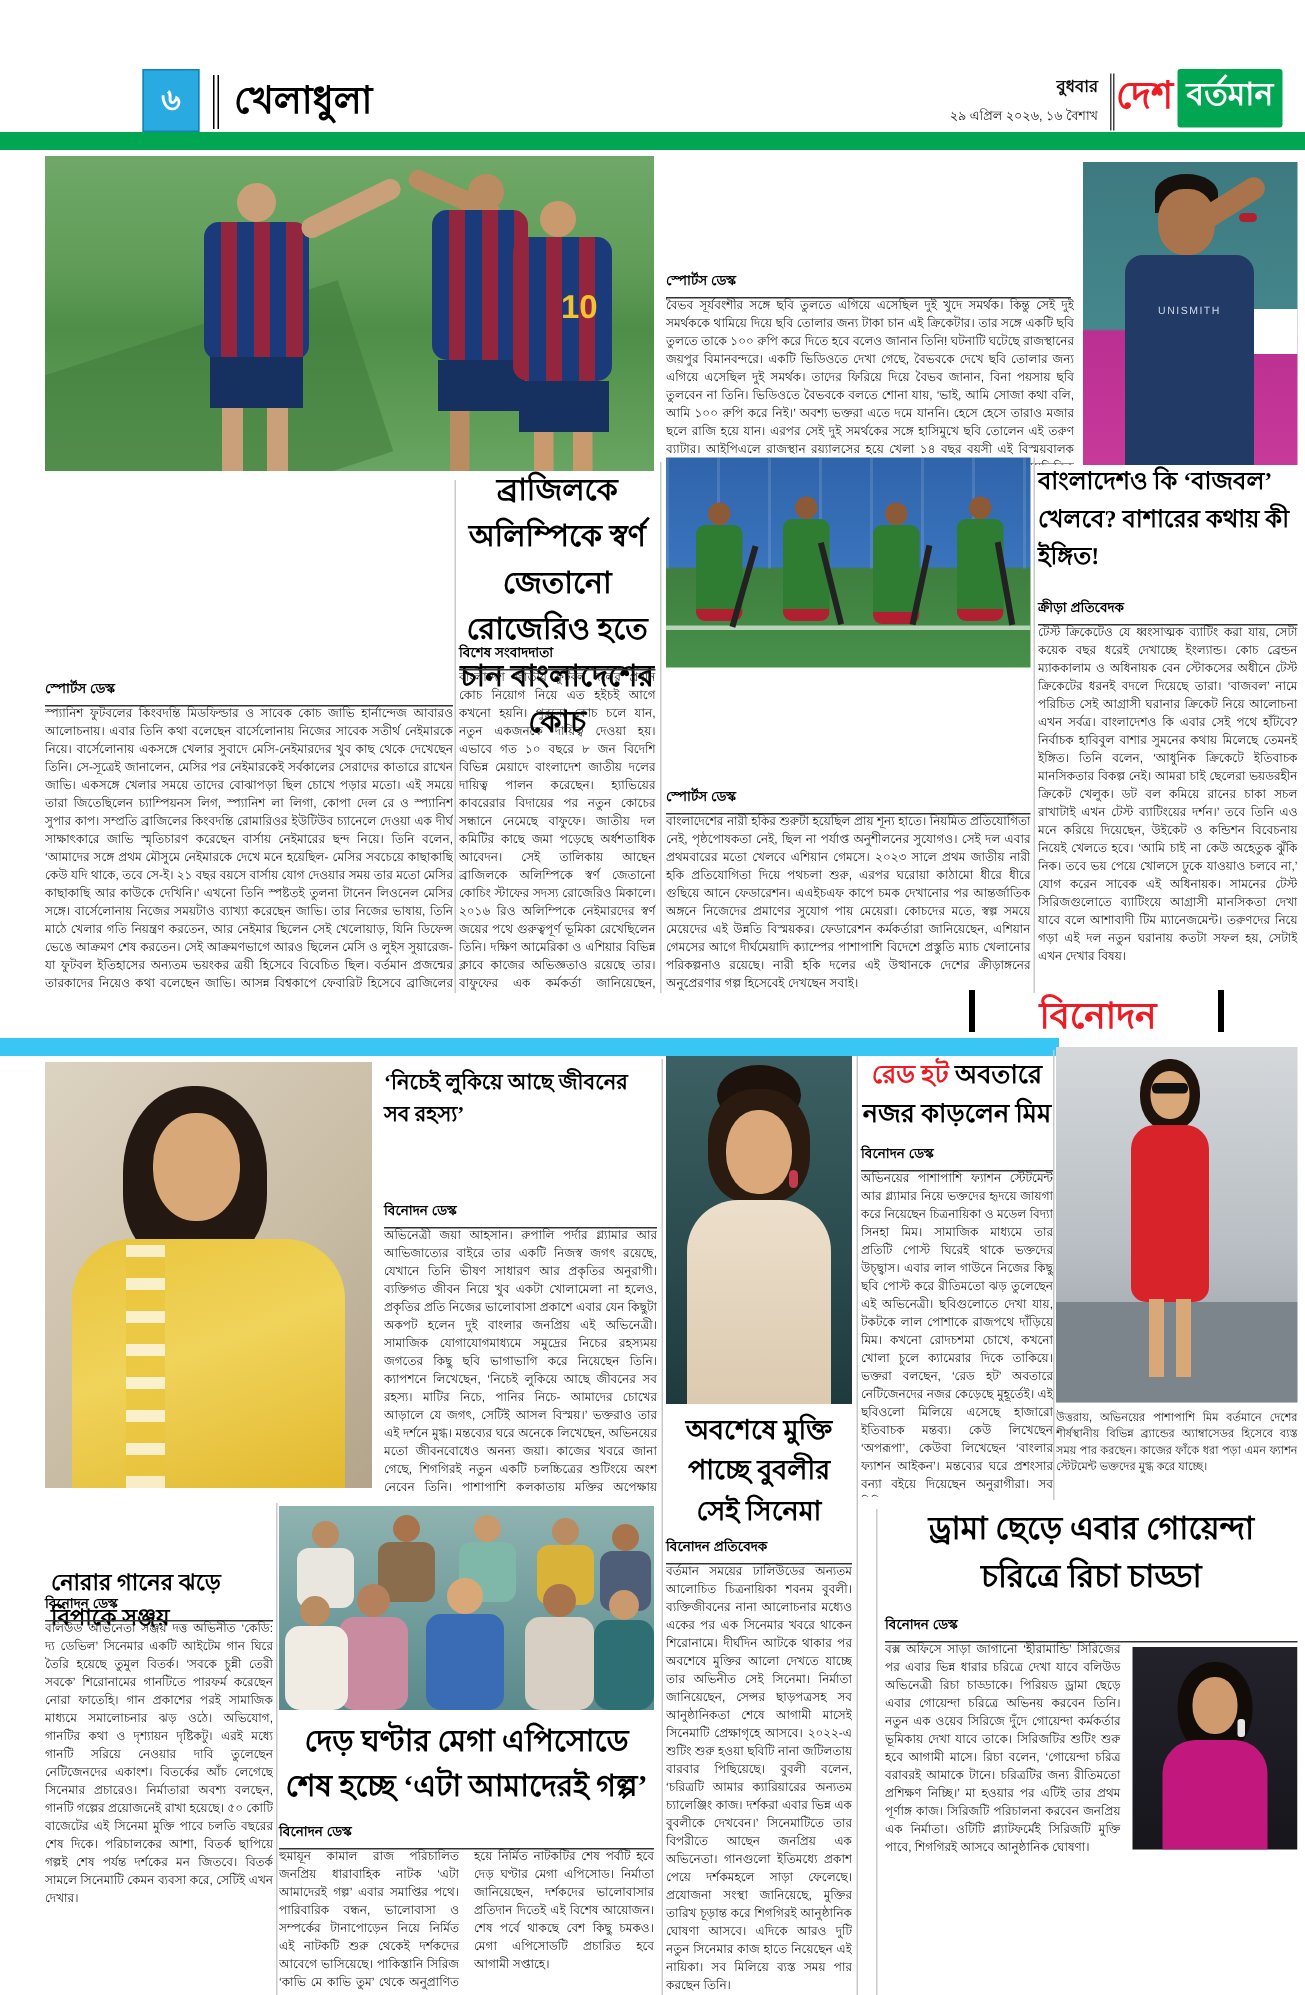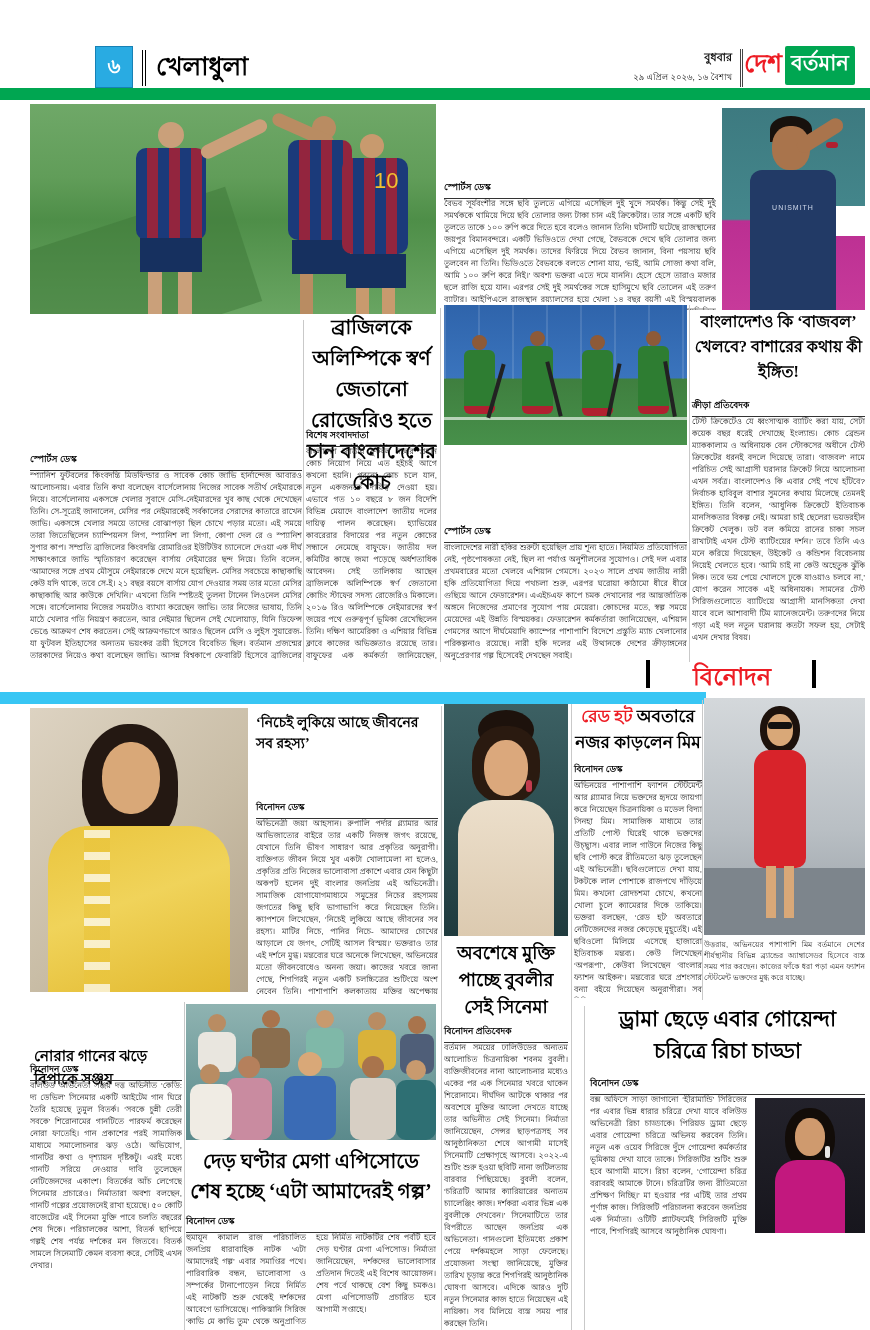--- a/index.html
+++ b/index.html
@@ -55,21 +55,21 @@
     <div class="ph" style="left:148px;top:168px;width:14px;height:42px;background:#caa07a;"></div>
 
     <div class="ph" style="left:282px;top:12px;width:24px;height:24px;border-radius:50%;background:#b98c62;"></div>
     <div class="ph" style="left:240px;top:20px;width:66px;height:13px;border-radius:7px;background:#b98c62;transform:rotate(24deg);"></div>
     <div class="ph" style="left:258px;top:36px;width:64px;height:100px;border-radius:10px;background:repeating-linear-gradient(90deg,#1b3a7a 0 11px,#93253e 11px 22px);"></div>
     <div class="ph" style="left:262px;top:136px;width:58px;height:34px;background:#16305f;"></div>
     <div class="ph" style="left:270px;top:170px;width:13px;height:40px;background:#b98c62;"></div>
 
     <div class="ph" style="left:330px;top:30px;width:24px;height:24px;border-radius:50%;background:#c89a6e;"></div>
     <div class="ph" style="left:312px;top:54px;width:66px;height:96px;border-radius:10px;background:repeating-linear-gradient(90deg,#93253e 0 11px,#1b3a7a 11px 22px);"></div>
-    <div class="ph" style="left:344px;top:64px;width:22px;height:30px;color:#f2c230;font-weight:400;font-size:22px;font-family:'Liberation Sans',sans-serif;">10</div>
+    <div class="ph" style="left:344px;top:88px;width:22px;height:30px;color:#f2c230;font-weight:700;font-size:22px;font-family:'Liberation Sans',sans-serif;">10</div>
     <div class="ph" style="left:316px;top:150px;width:60px;height:34px;background:#16305f;"></div>
     <div class="ph" style="left:326px;top:184px;width:13px;height:26px;background:#c89a6e;"></div>
     <div class="ph" style="left:352px;top:184px;width:13px;height:26px;background:#c89a6e;"></div>
   </div>
 
   <div class="abs byline" style="left:444px;top:180px;width:270px;">স্পোর্টস ডেস্ক</div>
   <div class="abs body-txt" style="left:444px;top:198px;width:272px;height:112px;">বৈভব সূর্যবংশীর সঙ্গে ছবি তুলতে এগিয়ে এসেছিল দুই খুদে সমর্থক। কিন্তু সেই দুই সমর্থককে থামিয়ে দিয়ে ছবি তোলার জন্য টাকা চান এই ক্রিকেটার। তার সঙ্গে একটি ছবি তুলতে তাকে ১০০ রুপি করে দিতে হবে বলেও জানান তিনি! ঘটনাটি ঘটেছে রাজস্থানের জয়পুর বিমানবন্দরে। একটি ভিডিওতে দেখা গেছে, বৈভবকে দেখে ছবি তোলার জন্য এগিয়ে এসেছিল দুই সমর্থক। তাদের ফিরিয়ে দিয়ে বৈভব জানান, বিনা পয়সায় ছবি তুলবেন না তিনি। ভিডিওতে বৈভবকে বলতে শোনা যায়, ‘ভাই, আমি সোজা কথা বলি, আমি ১০০ রুপি করে নিই।’ অবশ্য ভক্তরা এতে দমে যাননি। হেসে হেসে তারাও মজার ছলে রাজি হয়ে যান। এরপর সেই দুই সমর্থকের সঙ্গে হাসিমুখে ছবি তোলেন এই তরুণ ব্যাটার। আইপিএলে রাজস্থান রয়্যালসের হয়ে খেলা ১৪ বছর বয়সী এই বিস্ময়বালক এরই মধ্যে ঝোড়ো সেঞ্চুরি করে নজর কেড়েছেন ক্রিকেটবিশ্বের। ভারতের বয়সভিত্তিক দল থেকে শুরু করে জাতীয় দলের দরজাও খুলে যেতে পারে তার সামনে বলে মনে করছেন অনেক বিশ্লেষক। লোকাল হিরো হিসেবে বৈভবকে ঘিরে দর্শকদের আগ্রহ এখন তুঙ্গে। এর মধ্যেই ছবির জন্য টাকা চাওয়ার খবর হাস্যরসের জন্ম দিয়েছে সামাজিক মাধ্যমে। এক নেটিজেন লিখেছেন, ‘বয়স কম হলেও ব্যবসাটা ভালোই বোঝে ছেলেটা!’ ক্রিকেটবিশ্লেষকরা বলছেন, এত অল্প বয়সে এমন খ্যাতি সামলানোটাই এখন তার বড় পরীক্ষা।</div>
 
   <div class="photo" style="left:722px;top:108px;width:143px;height:202px;background:linear-gradient(180deg,#3d7a80 0%,#44878c 55%,#bb2f92 56%,#c73a9a 100%);">
     <div class="ph" style="left:58px;top:98px;width:90px;height:30px;background:#fff;border-radius:3px;display:flex;flex-direction:column;align-items:center;justify-content:center;">
@@ -103,21 +103,21 @@
     <div class="ph" style="left:146px;top:30px;width:15px;height:15px;border-radius:50%;background:#8d5a38;"></div>
     <div class="ph" style="left:138px;top:45px;width:31px;height:58px;border-radius:6px;background:#2e7d32;border-bottom:8px solid #b02030;"></div>
     <div class="ph" style="left:168px;top:58px;width:4px;height:54px;background:#222;transform:rotate(12deg);"></div>
     <div class="ph" style="left:202px;top:26px;width:15px;height:15px;border-radius:50%;background:#8d5a38;"></div>
     <div class="ph" style="left:194px;top:41px;width:31px;height:60px;border-radius:6px;background:#2e7d32;border-bottom:8px solid #b02030;"></div>
     <div class="ph" style="left:224px;top:56px;width:4px;height:56px;background:#222;transform:rotate(-10deg);"></div>
   </div>
   <div class="abs byline" style="left:444px;top:524px;width:243px;">স্পোর্টস ডেস্ক</div>
   <div class="abs body-txt" style="left:444px;top:542px;width:243px;height:120px;">বাংলাদেশের নারী হকির শুরুটা হয়েছিল প্রায় শূন্য হাতে। নিয়মিত প্রতিযোগিতা নেই, পৃষ্ঠপোষকতা নেই, ছিল না পর্যাপ্ত অনুশীলনের সুযোগও। সেই দল এবার প্রথমবারের মতো খেলবে এশিয়ান গেমসে। ২০২৩ সালে প্রথম জাতীয় নারী হকি প্রতিযোগিতা দিয়ে পথচলা শুরু, এরপর ঘরোয়া কাঠামো ধীরে ধীরে গুছিয়ে আনে ফেডারেশন। এএইচএফ কাপে চমক দেখানোর পর আন্তর্জাতিক অঙ্গনে নিজেদের প্রমাণের সুযোগ পায় মেয়েরা। কোচদের মতে, স্বল্প সময়ে মেয়েদের এই উন্নতি বিস্ময়কর। ফেডারেশন কর্মকর্তারা জানিয়েছেন, এশিয়ান গেমসের আগে দীর্ঘমেয়াদি ক্যাম্পের পাশাপাশি বিদেশে প্রস্তুতি ম্যাচ খেলানোর পরিকল্পনাও রয়েছে। নারী হকি দলের এই উত্থানকে দেশের ক্রীড়াঙ্গনের অনুপ্রেরণার গল্প হিসেবেই দেখছেন সবাই।</div>
 
-  <div class="abs hd" style="left:692px;top:310px;width:173px;font-size:16px;line-height:1.55;text-align:center;">বাংলাদেশও কি ‘বাজবল’ খেলবে? বাশারের কথায় কী ইঙ্গিত!</div>
+  <div class="abs hd" style="left:692px;top:310px;width:173px;font-size:16px;line-height:1.55;">বাংলাদেশও কি ‘বাজবল’ খেলবে? বাশারের কথায় কী ইঙ্গিত!</div>
   <div class="abs byline" style="left:692px;top:398px;width:173px;">ক্রীড়া প্রতিবেদক</div>
   <div class="abs body-txt" style="left:692px;top:416px;width:173px;height:246px;">টেস্ট ক্রিকেটেও যে ধ্বংসাত্মক ব্যাটিং করা যায়, সেটা কয়েক বছর ধরেই দেখাচ্ছে ইংল্যান্ড। কোচ ব্রেন্ডন ম্যাককালাম ও অধিনায়ক বেন স্টোকসের অধীনে টেস্ট ক্রিকেটের ধরনই বদলে দিয়েছে তারা। ‘বাজবল’ নামে পরিচিত সেই আগ্রাসী ঘরানার ক্রিকেট নিয়ে আলোচনা এখন সর্বত্র। বাংলাদেশও কি এবার সেই পথে হাঁটবে? নির্বাচক হাবিবুল বাশার সুমনের কথায় মিলেছে তেমনই ইঙ্গিত। তিনি বলেন, ‘আধুনিক ক্রিকেটে ইতিবাচক মানসিকতার বিকল্প নেই। আমরা চাই ছেলেরা ভয়ডরহীন ক্রিকেট খেলুক। ডট বল কমিয়ে রানের চাকা সচল রাখাটাই এখন টেস্ট ব্যাটিংয়ের দর্শন।’ তবে তিনি এও মনে করিয়ে দিয়েছেন, উইকেট ও কন্ডিশন বিবেচনায় নিয়েই খেলতে হবে। ‘আমি চাই না কেউ অহেতুক ঝুঁকি নিক। তবে ভয় পেয়ে খোলসে ঢুকে যাওয়াও চলবে না,’ যোগ করেন সাবেক এই অধিনায়ক। সামনের টেস্ট সিরিজগুলোতে ব্যাটিংয়ে আগ্রাসী মানসিকতা দেখা যাবে বলে আশাবাদী টিম ম্যানেজমেন্ট। তরুণদের নিয়ে গড়া এই দল নতুন ঘরানায় কতটা সফল হয়, সেটাই এখন দেখার বিষয়।</div>
 
   <div class="vrule" style="left:303px;top:320px;height:342px;"></div>
   <div class="vrule" style="left:440px;top:308px;height:354px;"></div>
   <div class="vrule" style="left:689px;top:305px;height:357px;"></div>
 
   <div class="abs" style="left:646px;top:660px;width:4px;height:28px;background:#000;"></div>
   <div class="abs hd" style="left:664px;top:658px;width:136px;font-size:24px;color:#ed1c24;text-align:center;">বিনোদন</div>
   <div class="abs" style="left:812px;top:660px;width:4px;height:28px;background:#000;"></div>

